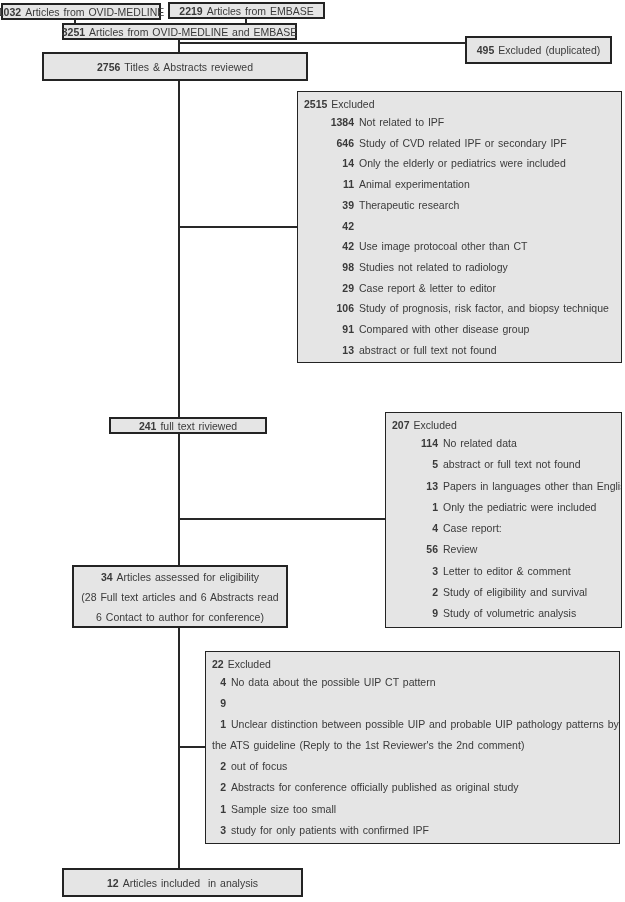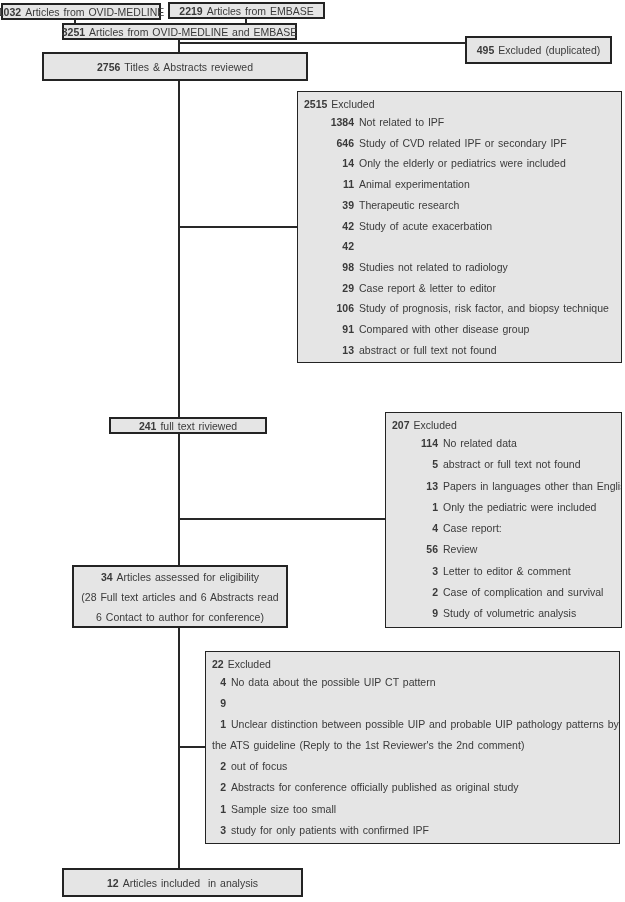--- a/index.html
+++ b/index.html
@@ -78,24 +78,24 @@
     <div class="exrow">
         <span class="n">11</span>
         <span class="t">Animal experimentation</span>
       </div>
     <div class="exrow">
         <span class="n">39</span>
         <span class="t">Therapeutic research</span>
       </div>
     <div class="exrow">
         <span class="n">42</span>
-        <span class="t">Study of acute exacerbation</span>
       </div>
     <div class="exrow">
         <span class="n">42</span>
+        <span class="t">Use image protocoal other than CT</span>
       </div>
     <div class="exrow">
         <span class="n">98</span>
         <span class="t">Studies not related to radiology</span>
       </div>
     <div class="exrow">
         <span class="n">29</span>
         <span class="t">Case report &amp; letter to editor</span>
       </div>
     <div class="exrow">
@@ -144,21 +144,21 @@
     <div class="exrow">
         <span class="n">56</span>
         <span class="t">Review</span>
       </div>
     <div class="exrow">
         <span class="n">3</span>
         <span class="t">Letter to editor &amp; comment</span>
       </div>
     <div class="exrow">
         <span class="n">2</span>
-        <span class="t">Case of complication and survival</span>
+        <span class="t">Study of eligibility and survival</span>
       </div>
     <div class="exrow">
         <span class="n">9</span>
         <span class="t">Study of volumetric analysis</span>
       </div>
   </div>
 
   <div class="box elbox" style="left:72px;top:565px;width:216px;height:63px;">
     <div class="elline">
       <span class="num">34</span><span>Articles assessed for eligibility</span>

